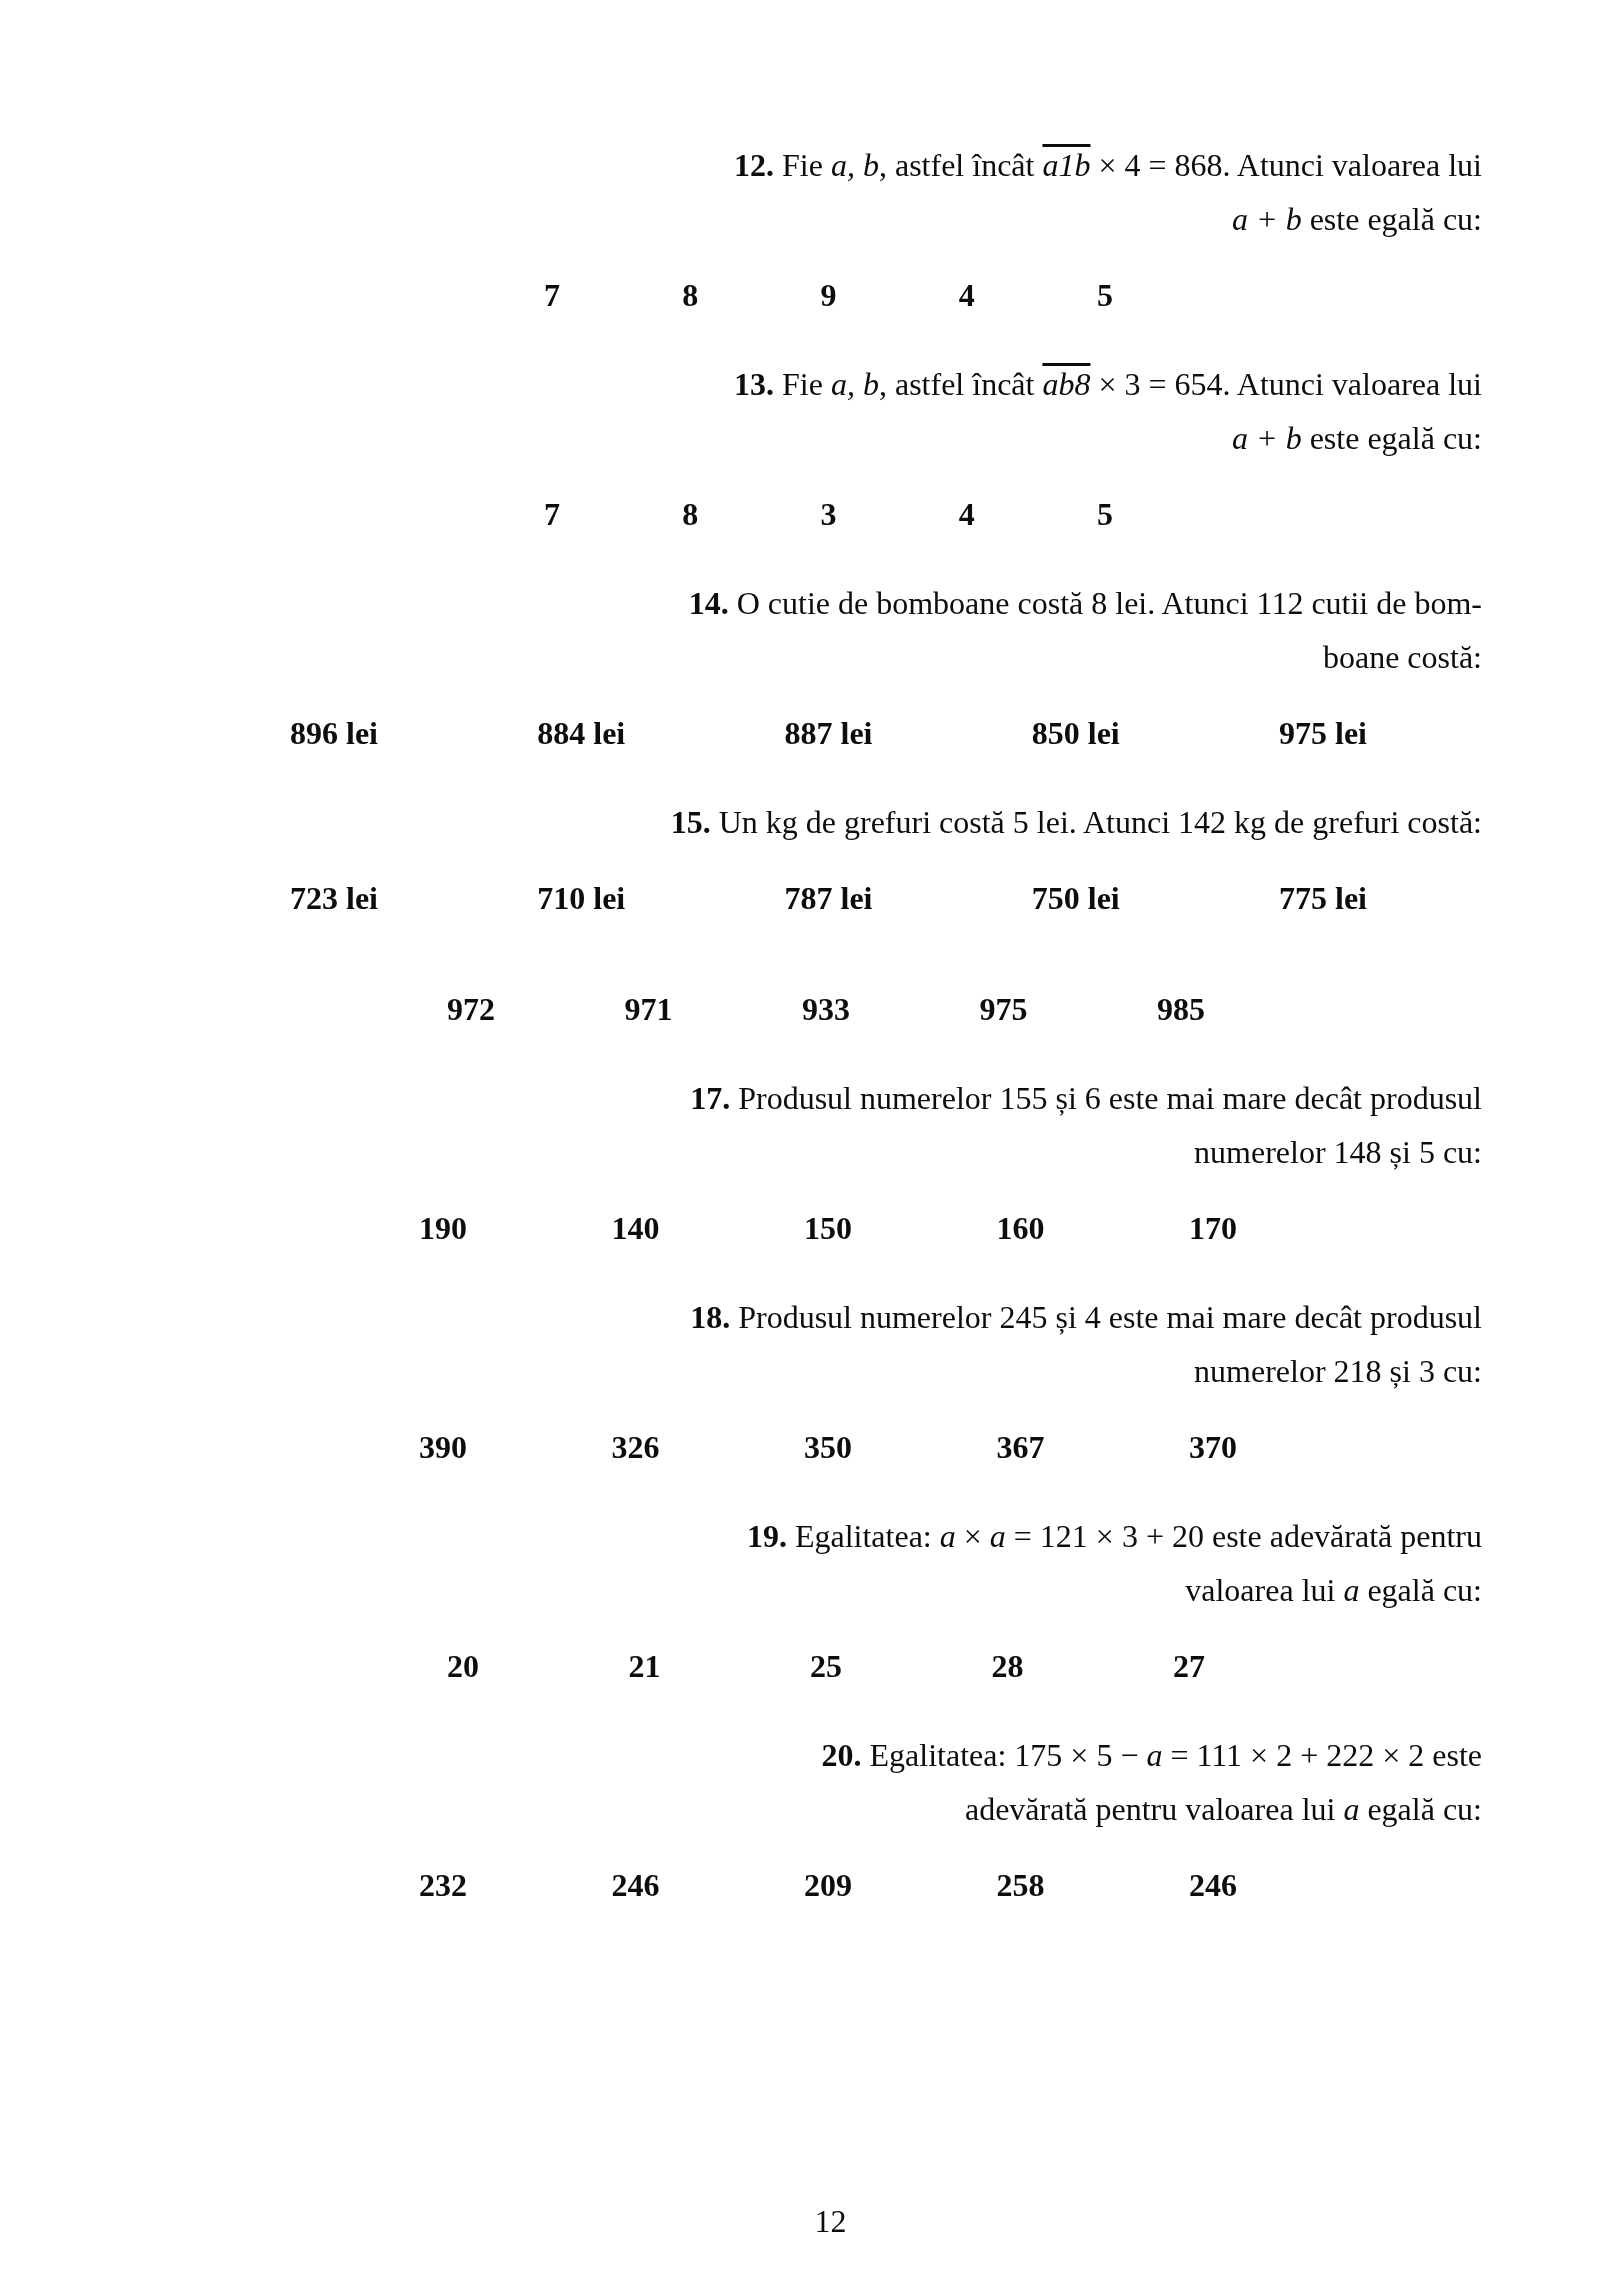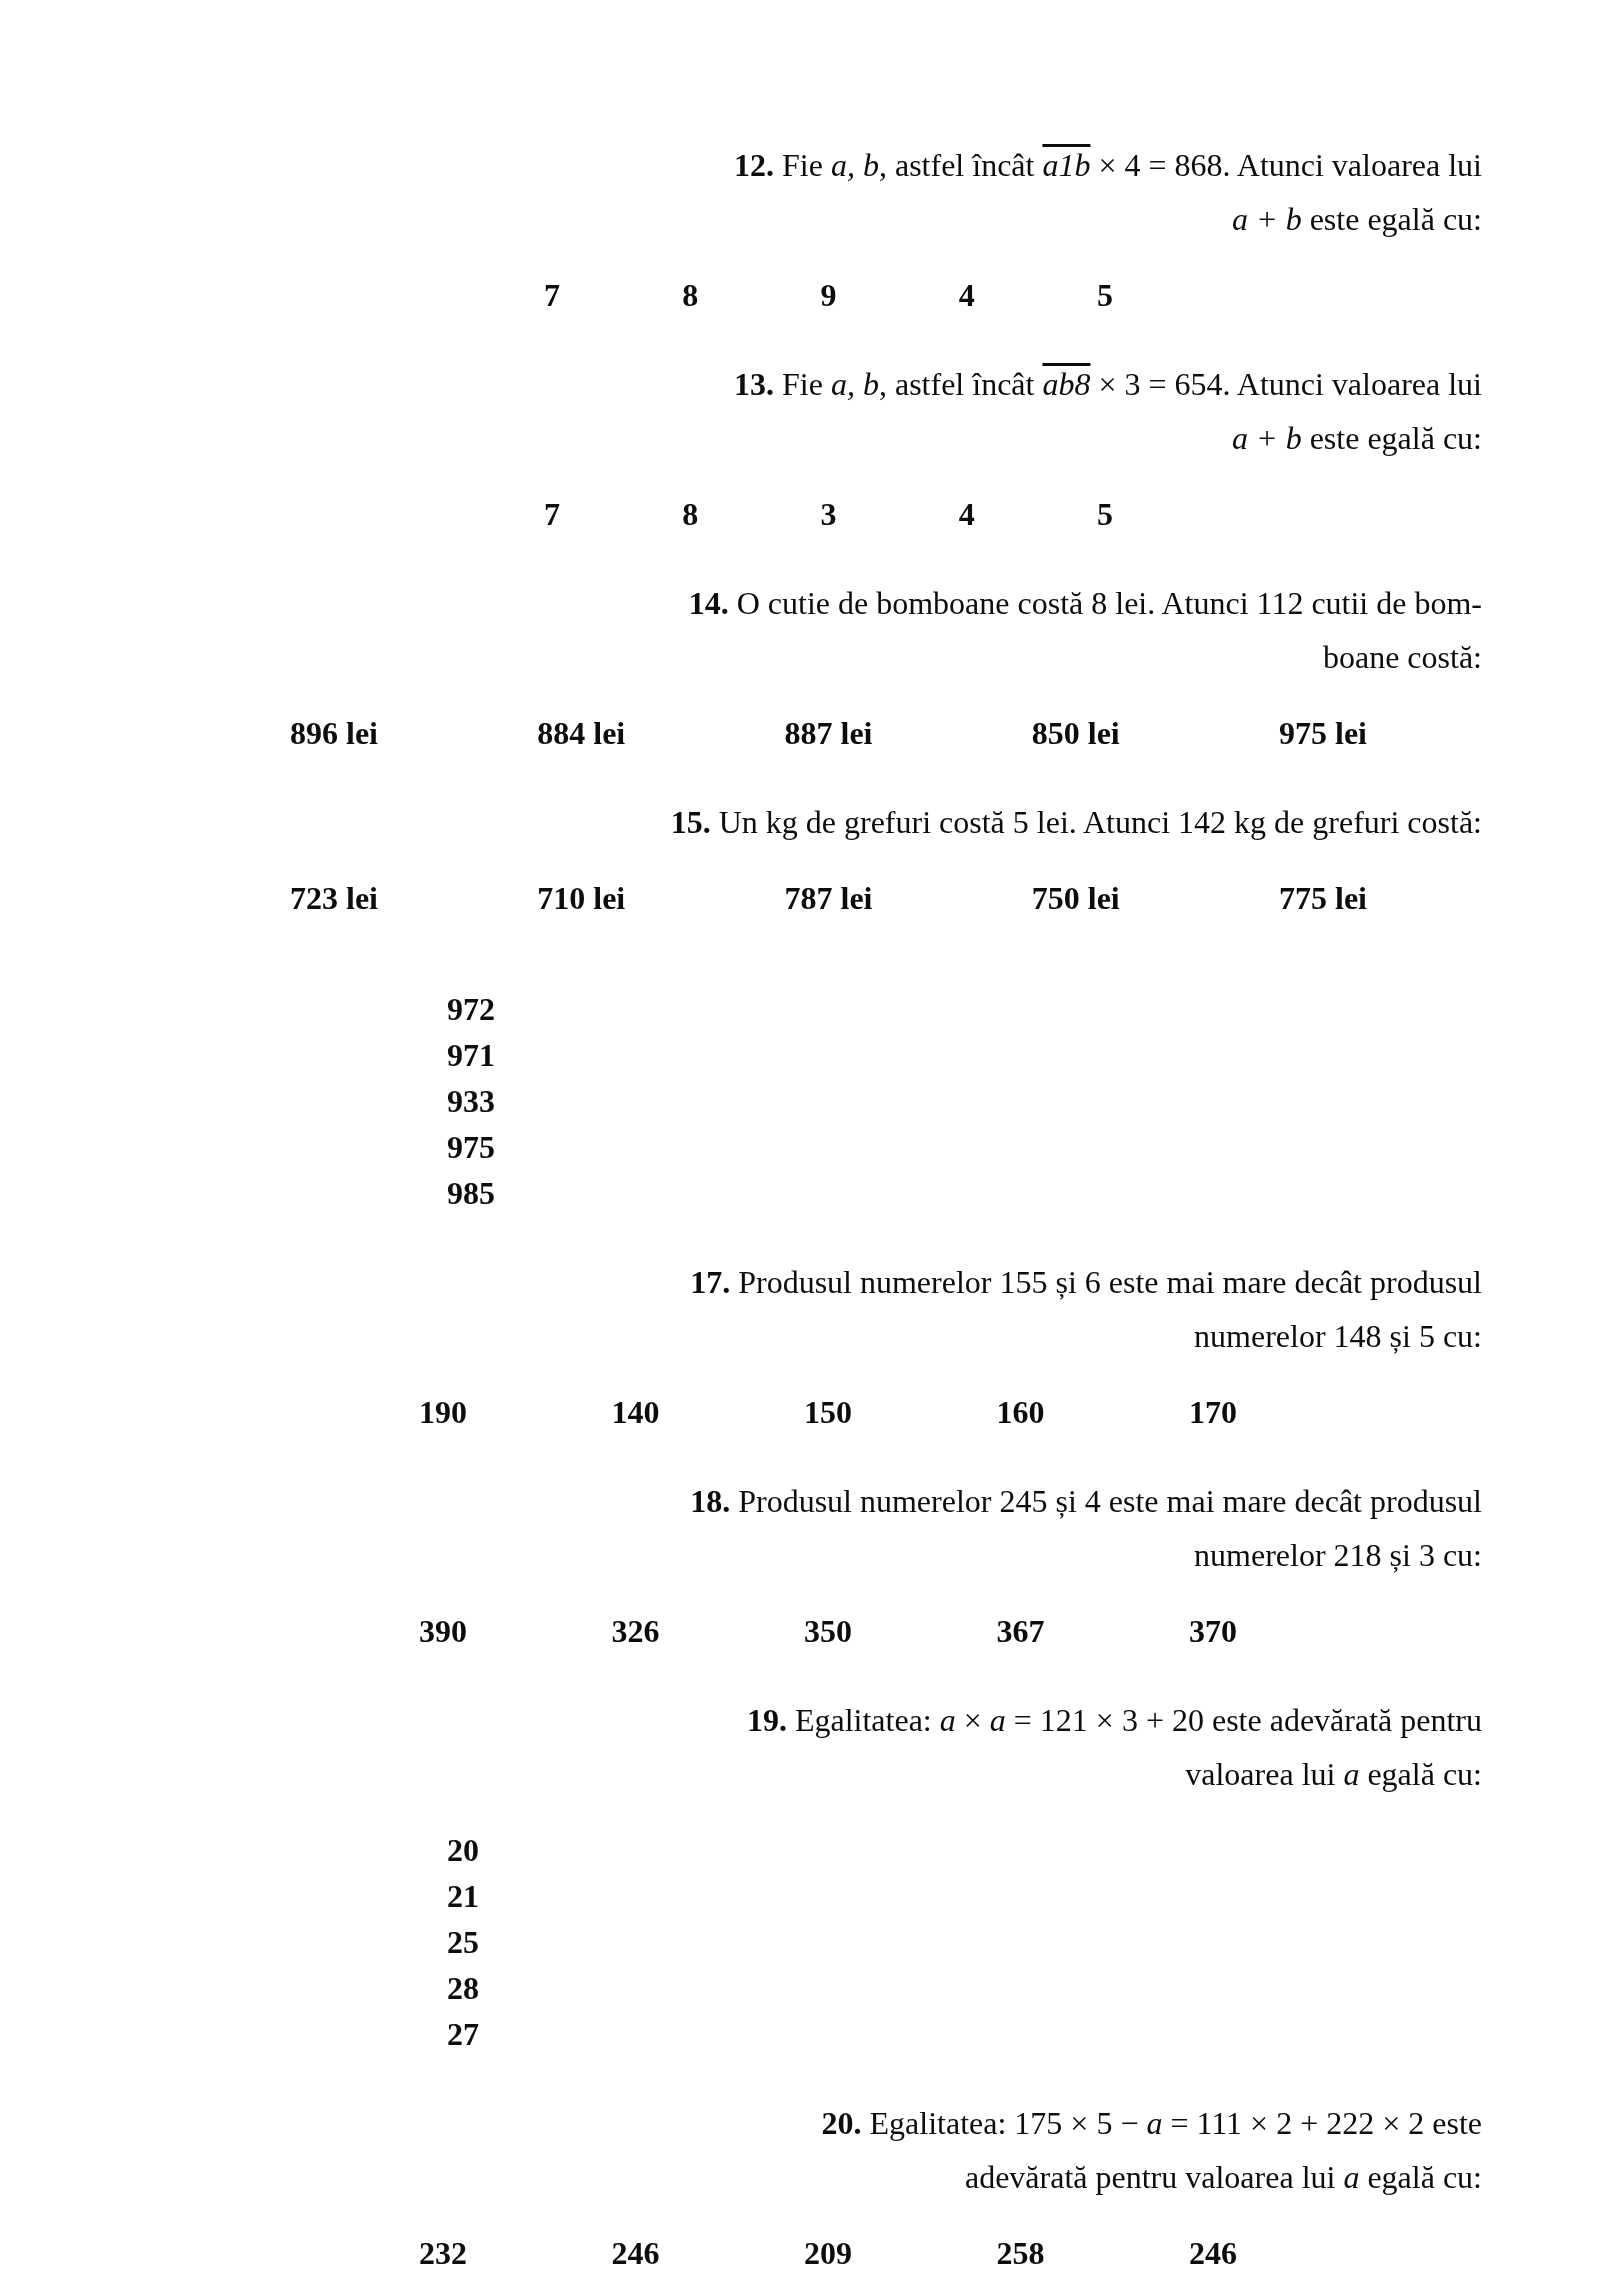--- a/index.html
+++ b/index.html
@@ -37,21 +37,21 @@
     justify-content: space-between;
     font-weight: bold;
     line-height: 46px;
     margin-top: 26px;
     margin-bottom: 39px;
     white-space: nowrap;
   }
   
   .opts-a { margin-left: 365px; margin-right: 369px; }
   .opts-b { margin-left: 111px; margin-right: 115px; }
-  .opts-c { margin-left: 268px; margin-right: 277px; flex-direction: column; }
+  .opts-c { margin-left: 268px; margin-right: 277px; }
   .opts-d { margin-left: 240px; margin-right: 245px; justify-content: space-between; }
   .footer {
     margin-top: auto;
     padding-bottom: 42px;
     text-align: center;
     font-weight: normal;
   }
 </style>
 </head>
 <body>

